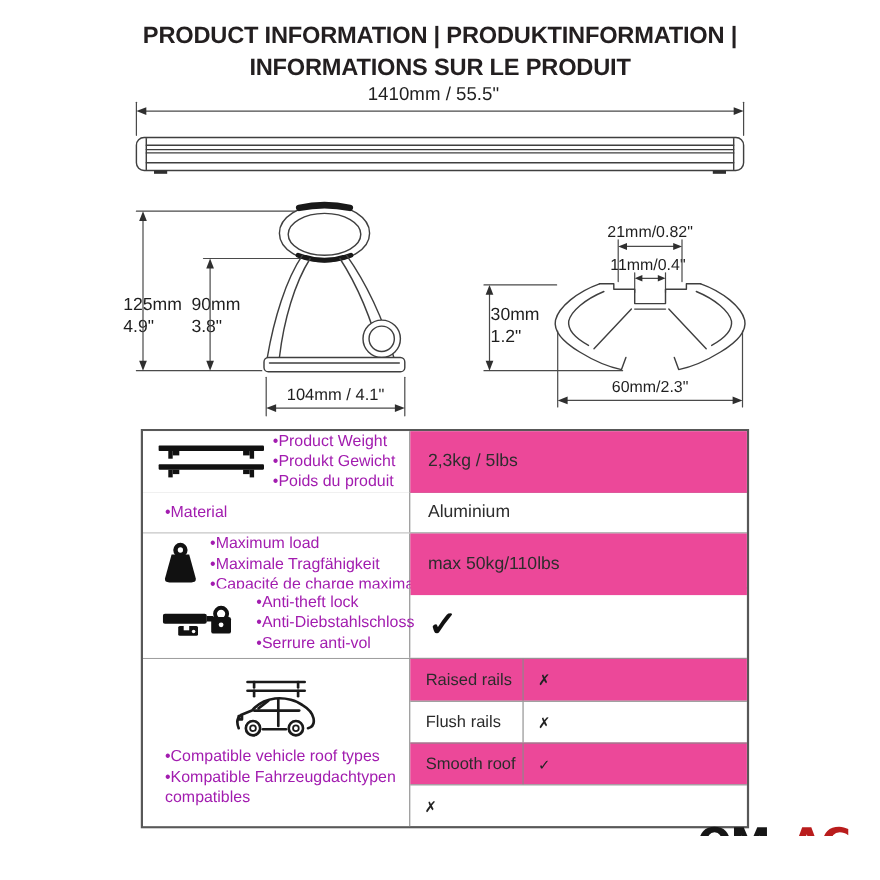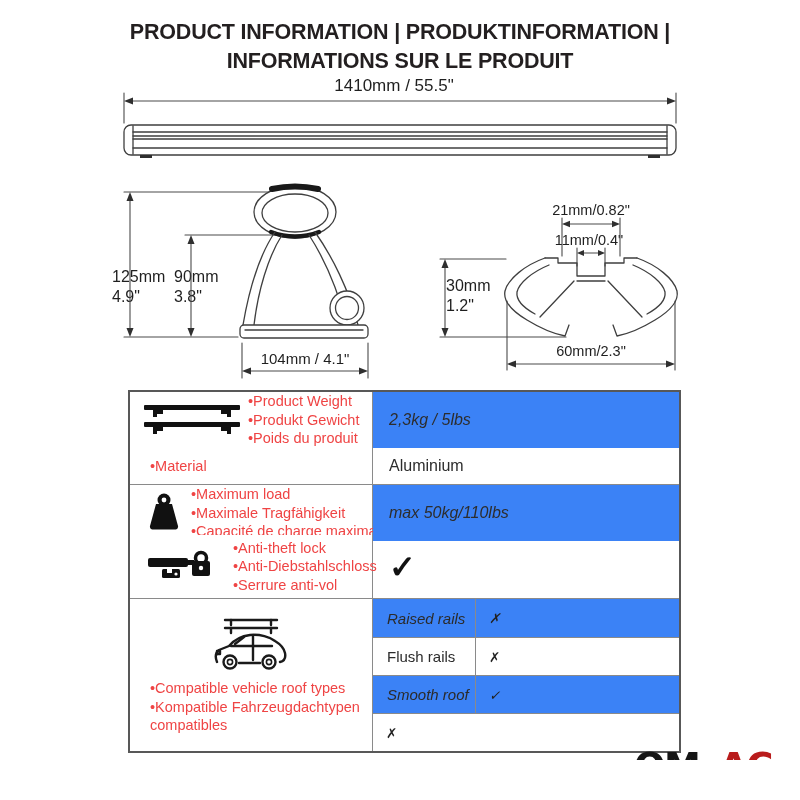--- a/index.html
+++ b/index.html
@@ -24,22 +24,22 @@
   .t15{font-size:15px;}
   .t145{font-size:14.5px;}
 
   
   .spec-table{position:absolute;left:128px;top:390px;width:549px;
               border:2px solid #585858;background:#fff;font-size:15px;}
   .trow{display:grid;grid-template-columns:243px 1fr;border-top:1px solid #8a8a8a;}
   .trow:first-child{border-top:none;}
   .tlabel{border-right:1px solid #8a8a8a;display:flex;align-items:center;background:#fff;}
   .tvalue{display:flex;align-items:center;padding-left:16px;font-size:16px;color:#2d2d2d;}
-  .shade{background:#3b82f6;font-style:italic;}
-  .lines div{white-space:nowrap;line-height:1.28;font-size:14.5px;color:#ef4444;}
+  .shade{background:#ec4899;}
+  .lines div{white-space:nowrap;line-height:1.28;font-size:14.5px;color:#a21caf;}
   .icon-svg{flex:0 0 auto;}
   .bigcheck{font-size:32px;font-weight:700;color:#111;line-height:1;}
   .mark{font-size:13.5px;color:#222;}
 
   
   .roof-label{flex-direction:column;justify-content:center;align-items:flex-start;display:flex;gap:6px;}
   .roof-label .caricon-wrap{width:100%;display:flex;justify-content:center;}
   .roof-label .lines{padding-left:20px;}
   .sub{display:grid;grid-template-rows:repeat(4,1fr);padding:0;}
   .srow{display:grid;grid-template-columns:103px 1fr;border-top:1px solid #8a8a8a;}

